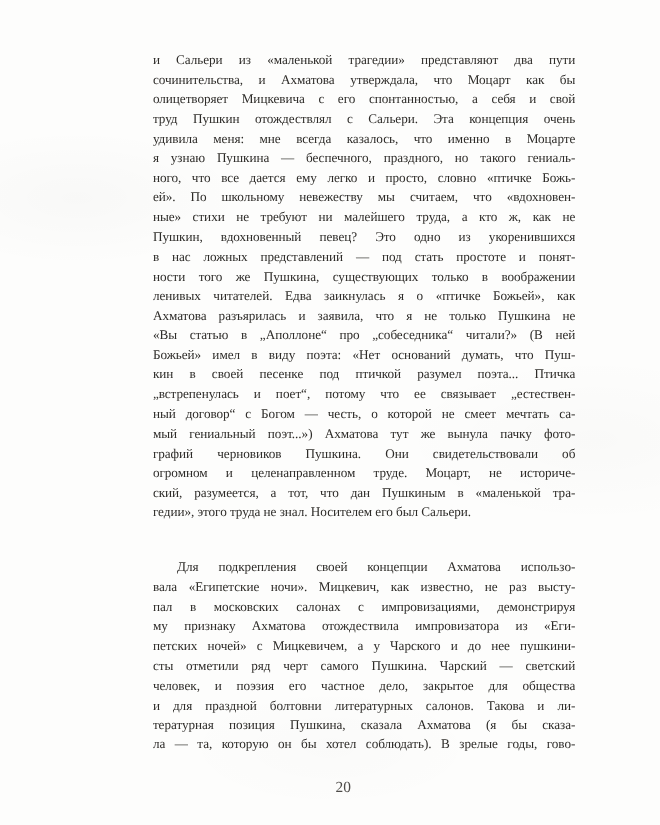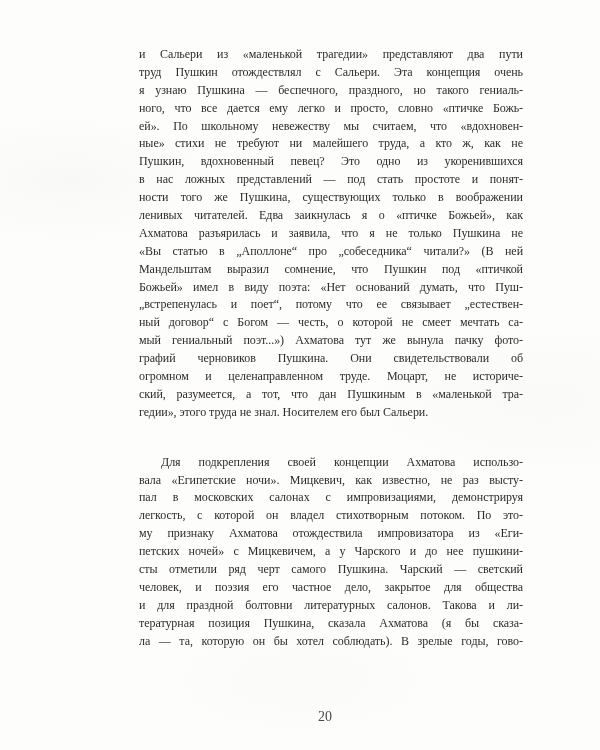--- a/index.html
+++ b/index.html
@@ -38,59 +38,61 @@
   }
   .line.end {
     text-align-last: left;
   }
   .line.indent {
     padding-left: 22px;
     margin-top: 32px;
   }
   .footer {
     position: absolute;
-    left: 133px;
+    left: 120px;
     top: 708px;
     width: 384px;
     text-align: center;
     color: #4d4b48;
     font-size: 14px;
     line-height: 18px;
   }
 </style>
 </head>
 <body>
 
 <div class="page">
   <div class="text-block">
       <div class="line">и Сальери из «маленькой трагедии» представляют два пути</div>
+      <div class="line">сочинительства, и Ахматова утверждала, что Моцарт как бы</div>
+      <div class="line">олицетворяет Мицкевича с его спонтанностью, а себя и свой</div>
       <div class="line">труд Пушкин отождествлял с Сальери. Эта концепция очень</div>
+      <div class="line">удивила меня: мне всегда казалось, что именно в Моцарте</div>
       <div class="line">я узнаю Пушкина — беспечного, праздного, но такого гениаль-</div>
       <div class="line">ного, что все дается ему легко и просто, словно «птичке Божь-</div>
       <div class="line">ей». По школьному невежеству мы считаем, что «вдохновен-</div>
       <div class="line">ные» стихи не требуют ни малейшего труда, а кто ж, как не</div>
       <div class="line">Пушкин, вдохновенный певец? Это одно из укоренившихся</div>
       <div class="line">в нас ложных представлений — под стать простоте и понят-</div>
       <div class="line">ности того же Пушкина, существующих только в воображении</div>
       <div class="line">ленивых читателей. Едва заикнулась я о «птичке Божьей», как</div>
       <div class="line">Ахматова разъярилась и заявила, что я не только Пушкина не</div>
       <div class="line">«Вы статью в „Аполлоне“ про „собеседника“ читали?» (В ней</div>
-      <div class="line">Мандельштам выразил сомнение, что Пушкин под «птичкой</div>
       <div class="line">Божьей» имел в виду поэта: «Нет оснований думать, что Пуш-</div>
+      <div class="line">кин в своей песенке под птичкой разумел поэта... Птичка</div>
       <div class="line">„встрепенулась и поет“, потому что ее связывает „естествен-</div>
       <div class="line">ный договор“ с Богом — честь, о которой не смеет мечтать са-</div>
       <div class="line">мый гениальный поэт...») Ахматова тут же вынула пачку фото-</div>
       <div class="line">графий черновиков Пушкина. Они свидетельствовали об</div>
       <div class="line">огромном и целенаправленном труде. Моцарт, не историче-</div>
       <div class="line">ский, разумеется, а тот, что дан Пушкиным в «маленькой тра-</div>
       <div class="line end">гедии», этого труда не знал. Носителем его был Сальери.</div>
       <div class="line indent">Для подкрепления своей концепции Ахматова использо-</div>
       <div class="line">вала «Египетские ночи». Мицкевич, как известно, не раз высту-</div>
       <div class="line">пал в московских салонах с импровизациями, демонстрируя</div>
-      <div class="line">легкость, с которой он владел стихотворным потоком. По это-</div>
       <div class="line">му признаку Ахматова отождествила импровизатора из «Еги-</div>
       <div class="line">петских ночей» с Мицкевичем, а у Чарского и до нее пушкини-</div>
       <div class="line">сты отметили ряд черт самого Пушкина. Чарский — светский</div>
       <div class="line">человек, и поэзия его частное дело, закрытое для общества</div>
       <div class="line">и для праздной болтовни литературных салонов. Такова и ли-</div>
       <div class="line">тературная позиция Пушкина, сказала Ахматова (я бы сказа-</div>
       <div class="line">ла — та, которую он бы хотел соблюдать). В зрелые годы, гово-</div>
     </div>
   <div class="footer">20</div>
 </div>

